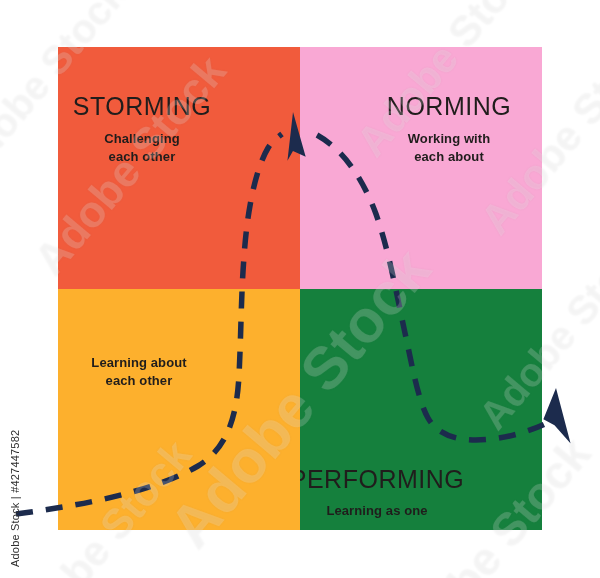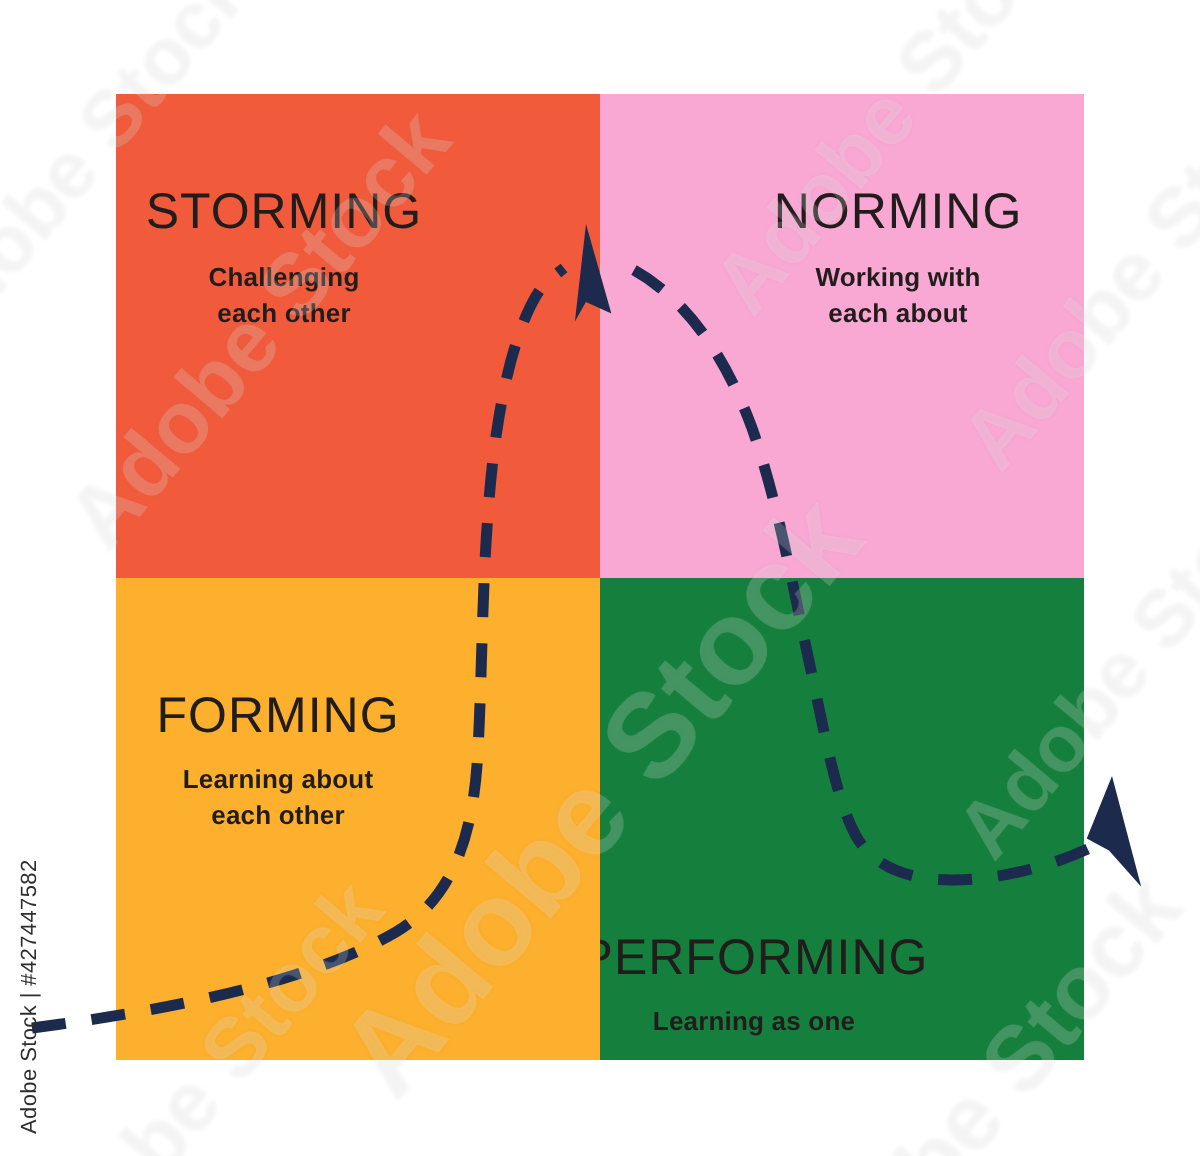--- a/index.html
+++ b/index.html
@@ -101,21 +101,20 @@
     <div class="quadrant" style="background-color: #f9a8d4;">
       <div class="label-block pos-norming">
         <div class="q-title">NORMING</div>
         <div class="q-desc">Working with
 each about</div>
       </div>
     </div>
 
     <div class="quadrant" style="background-color: rgb(253, 176, 45);">
       <div class="label-block pos-forming">
-        <div class="q-title">FORMING</div>
         <div class="q-desc">Learning about
 each other</div>
       </div>
     </div>
 
     <div class="quadrant" style="background-color: #15803d;">
       <div class="label-block pos-performing">
         <div class="q-title">PERFORMING</div>
         <div class="q-desc">Learning as one</div>
       </div>

